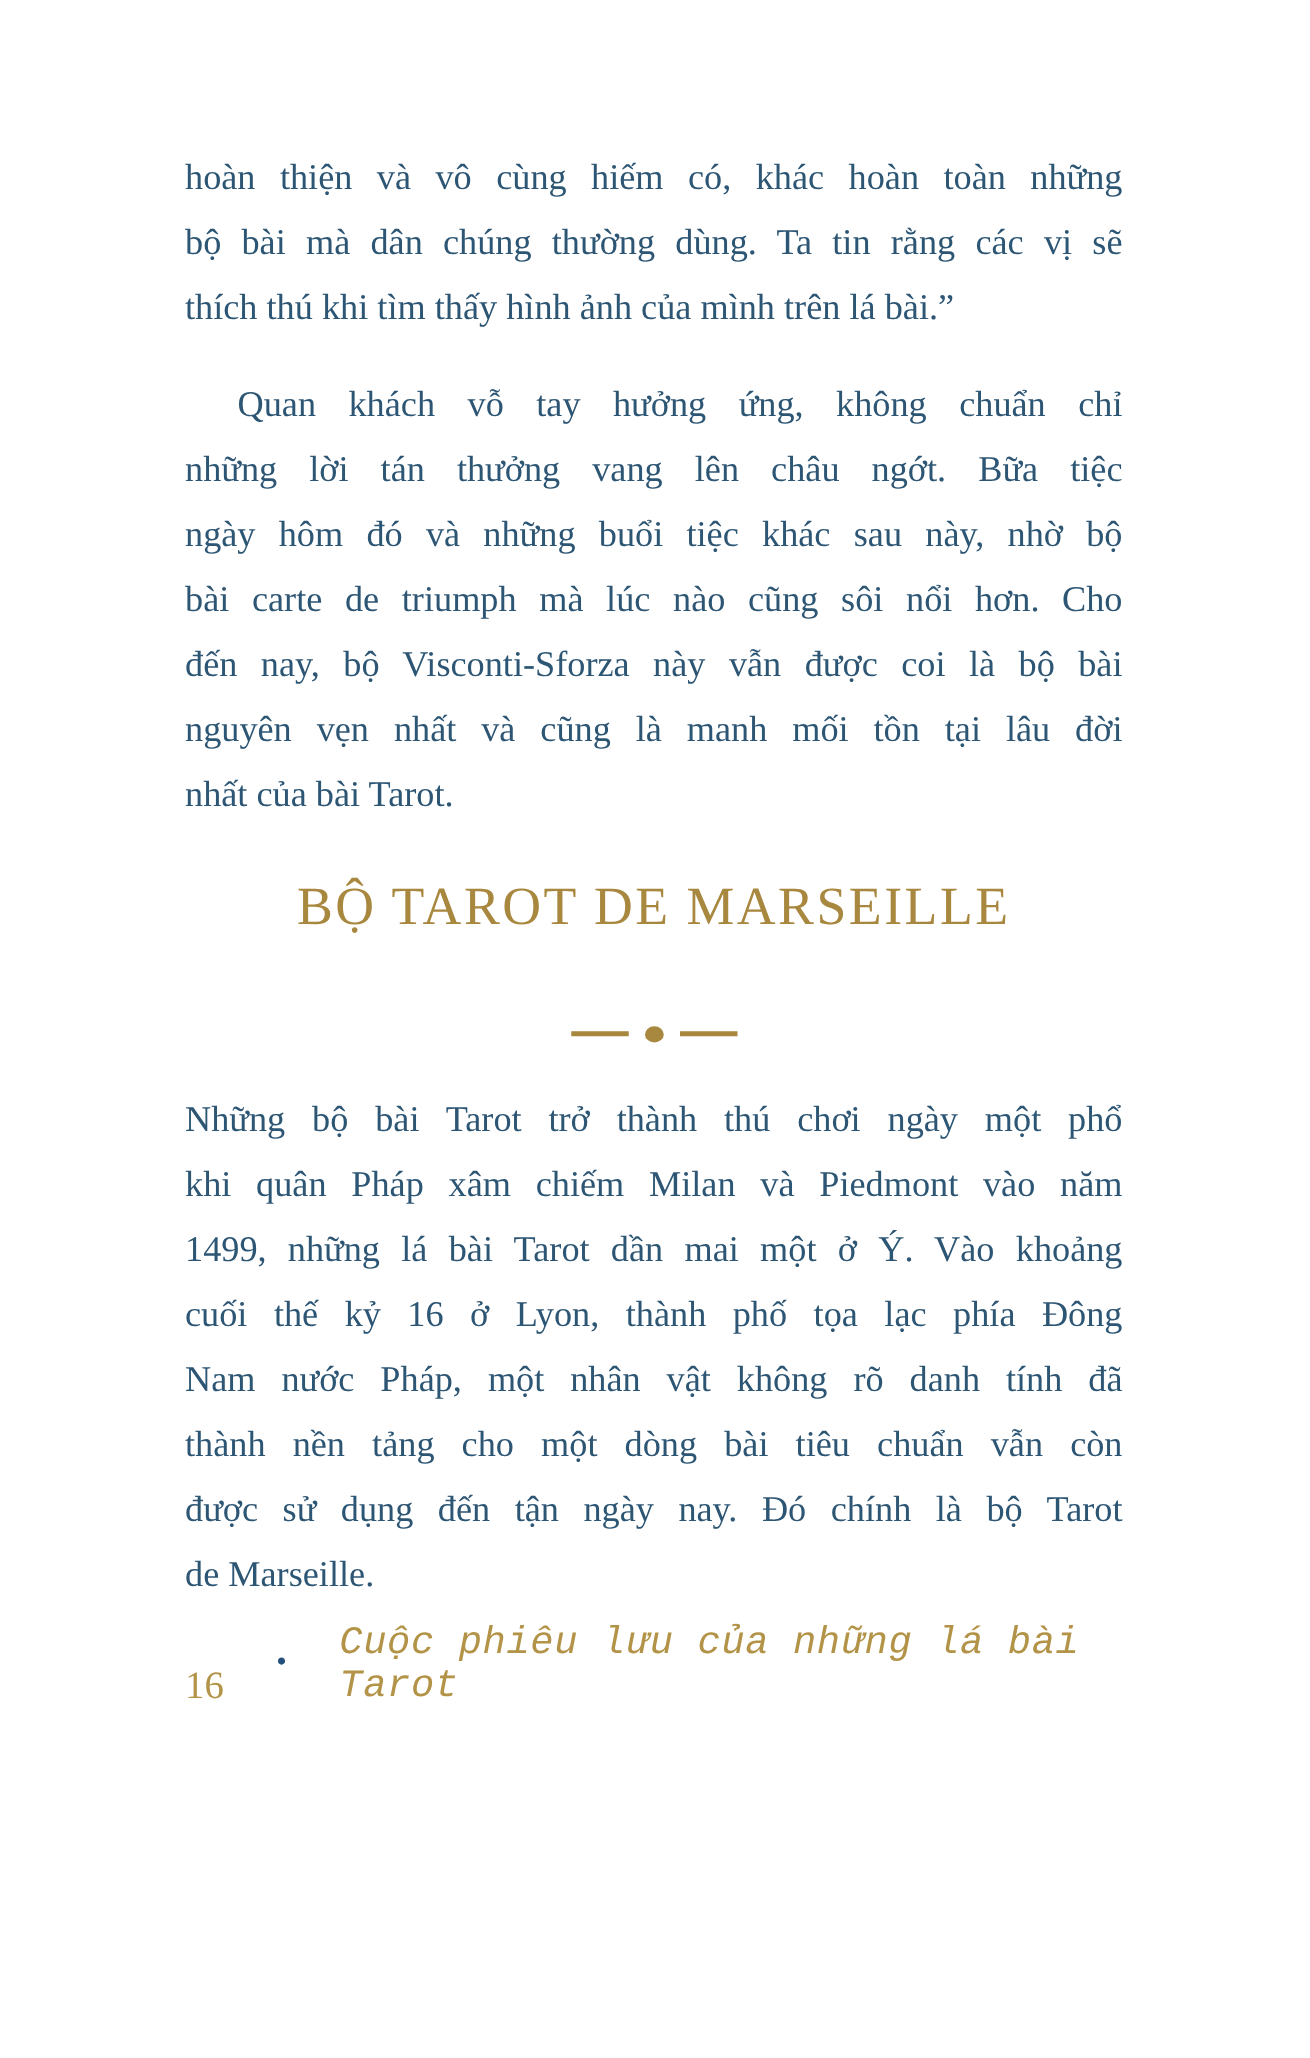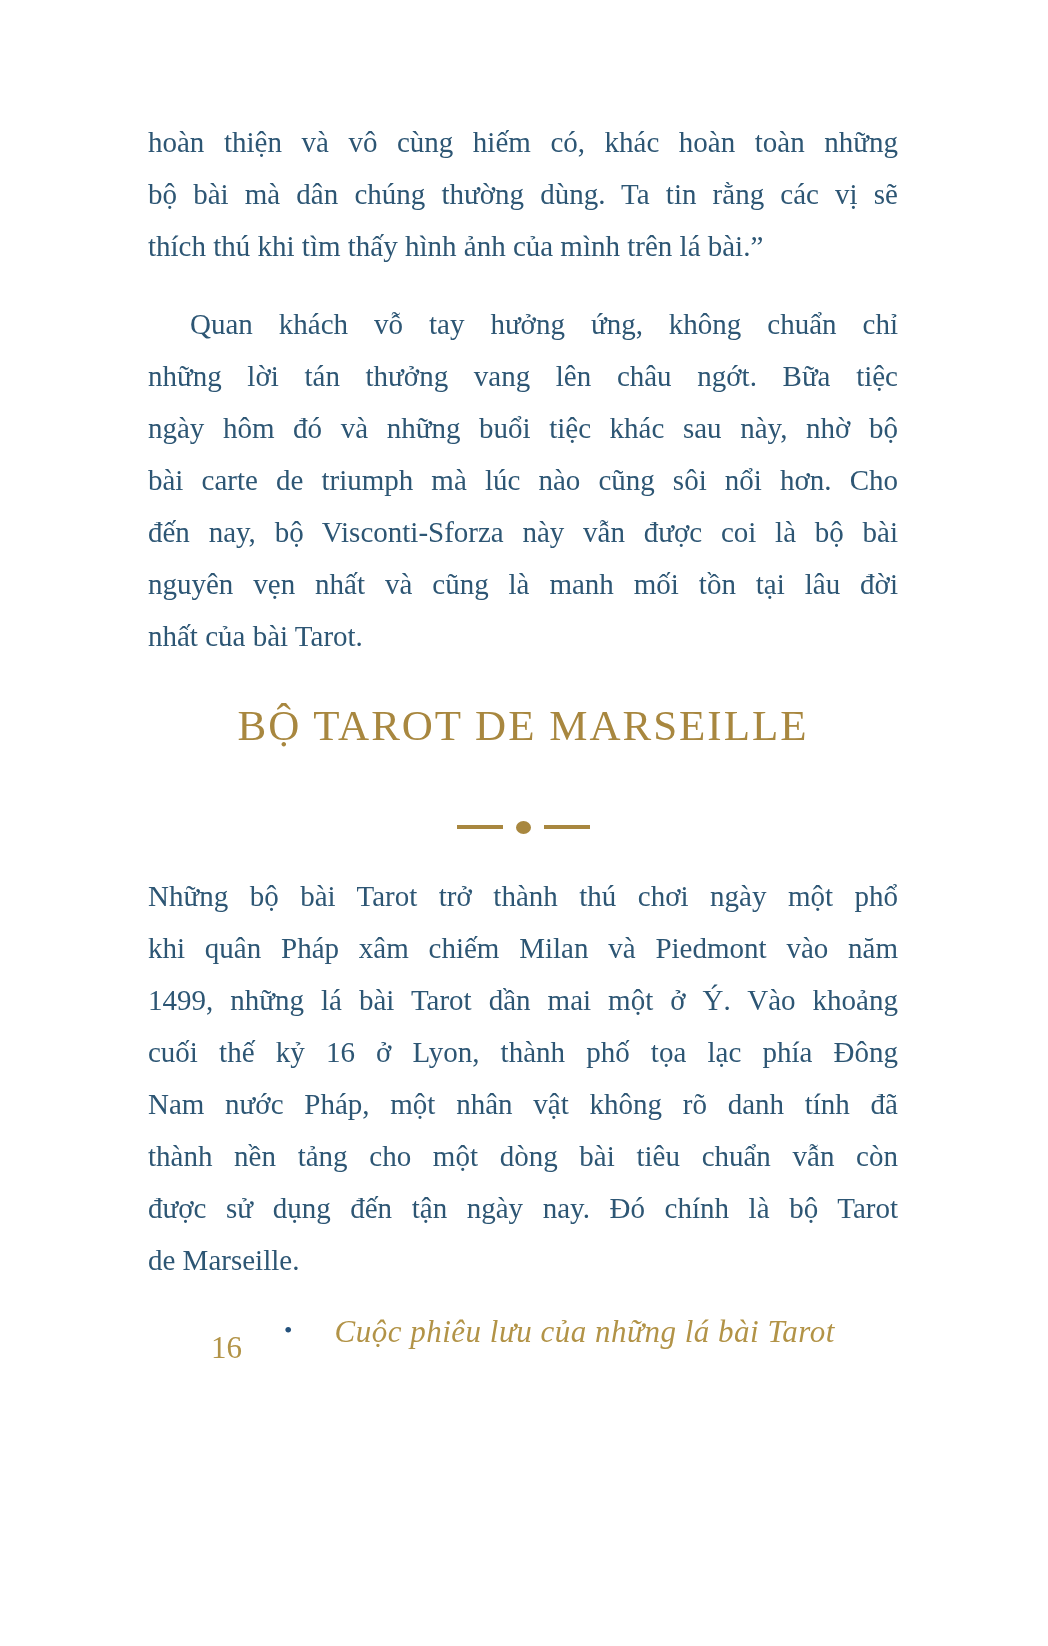--- a/index.html
+++ b/index.html
@@ -90,20 +90,21 @@
     font-size: 24px;
     color: var(--bullet);
     position: relative;
     top: -2px;
   }
   .book-title {
     font-size: 31px;
     font-style: italic;
     color: var(--footer-gold);
     letter-spacing: 0.5px;
+    font-family: Liberation Mono, monospace;
   }
 </style>
 </head>
 <body style="background: rgb(255, 255, 255);">
 
 <div class="page">
 
   <div class="paragraph paragraph-continuation">
       <div class="line justify">hoàn thiện và vô cùng hiếm có, khác hoàn toàn những</div>
       <div class="line justify">bộ bài mà dân chúng thường dùng. Ta tin rằng các vị sẽ</div>

